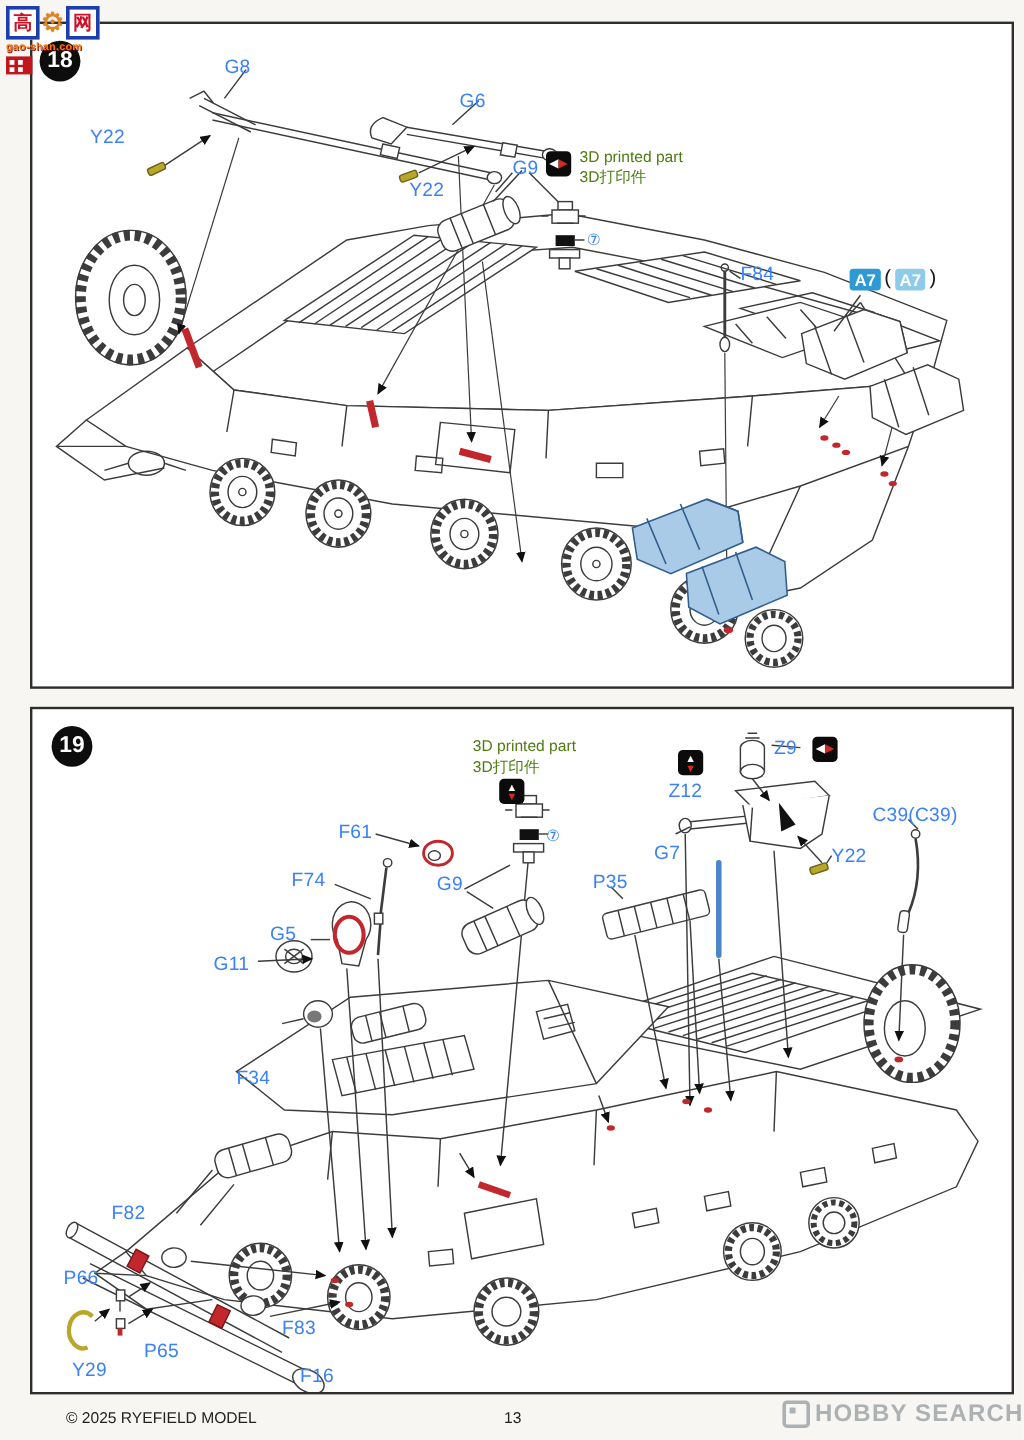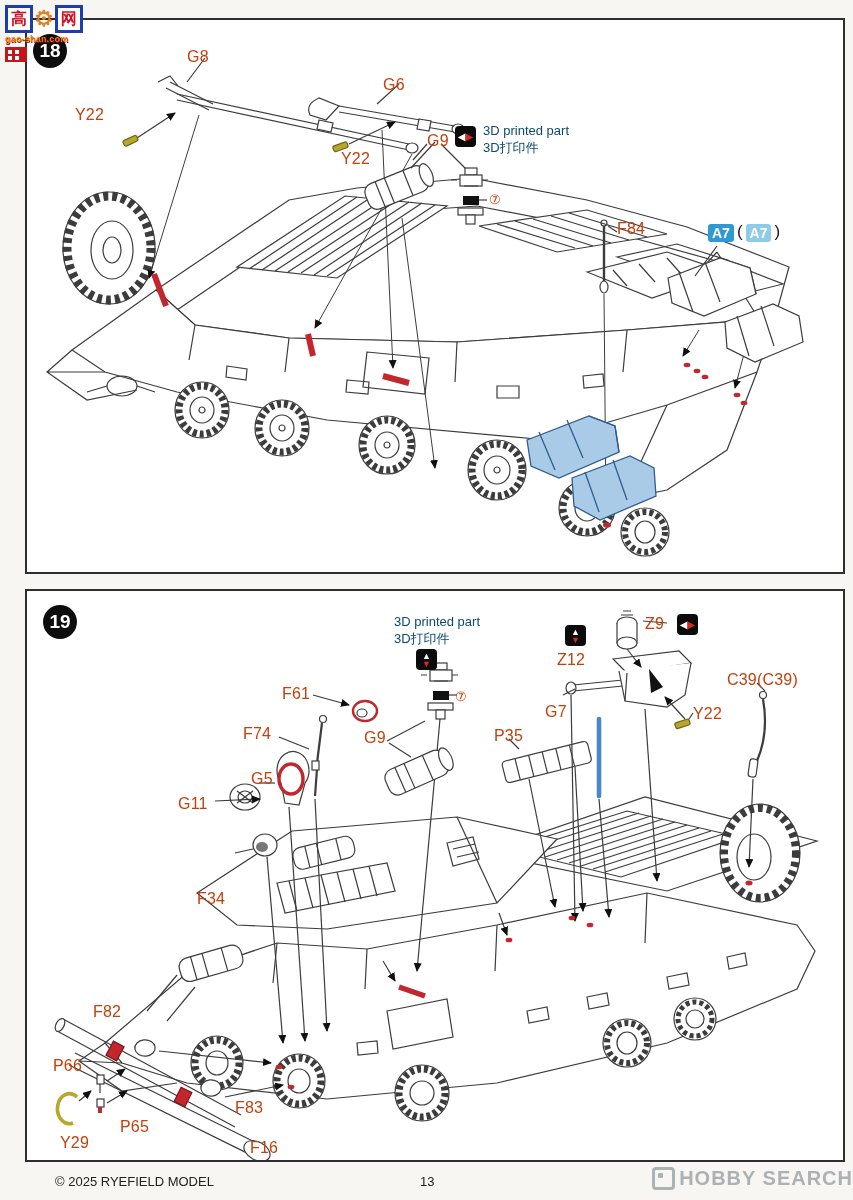--- a/index.html
+++ b/index.html
@@ -5,22 +5,22 @@
   html,body{margin:0;padding:0;}
   .page{position:relative;width:853px;height:1200px;background:#f7f6f2;
         font-family:"Liberation Sans",sans-serif;overflow:hidden;color:#161616;}
   .panel{position:absolute;left:25px;width:816px;background:#fff;border:2px solid #2e2e2e;}
   .panel18{top:18px;height:552px;}
   .panel19{top:589px;height:569px;}
   .step-badge{position:absolute;width:34px;height:34px;border-radius:50%;background:#0d0d0d;
               color:#fff;font-size:19px;font-weight:bold;display:flex;align-items:center;
               justify-content:center;z-index:5;}
   .art{position:absolute;left:0;top:0;}
-  .lbl{position:absolute;font-size:16px;letter-spacing:0.2px;color:#c2410c;z-index:4;white-space:nowrap;}
-  .note{position:absolute;z-index:4;font-size:13px;line-height:17px;color:#0c4a6e;}
+  .lbl{position:absolute;font-size:16px;letter-spacing:0.2px;color:#3b82f6;z-index:4;white-space:nowrap;}
+  .note{position:absolute;z-index:4;font-size:13px;line-height:17px;color:#4d7c0f;}
   .c7{font-size:13px;}
   .icon{width:21px;height:21px;background:#0b0b0b;border-radius:4px;display:flex;
         align-items:center;justify-content:center;position:absolute;z-index:4;}
   .icon span{display:block;}
   .i-w{color:#fff;font-size:10px;line-height:10px;}
   .i-r{color:#d42a20;font-size:10px;line-height:10px;}
   .icon-ud{flex-direction:column;}
   .icon-ud .i-w,.icon-ud .i-r{font-size:9px;line-height:8px;}
   .a7row{position:absolute;z-index:4;display:flex;align-items:flex-end;gap:3px;font-size:17px;}
   .badge-a7{display:inline-block;background:#2f99d4;color:#fff;font-weight:bold;font-size:14px;
@@ -465,21 +465,21 @@
     <div class="icon" style="left:650px;top:23px;">
       <span class="i-w">◀</span>
         <span class="i-r">▶</span>
     </div>
     <div class="lbl" style="left:518px;top:100px;margin-top:12px;">G7</div>
     <div class="lbl" style="left:467px;top:136px;">P35</div>
     <div class="lbl" style="left:666px;top:114px;">Y22</div>
     <div class="lbl" style="left:700px;top:80px;">C39(C39)</div>
     <div class="lbl" style="left:255px;top:94px;">F61</div>
     <div class="lbl" style="left:216px;top:134px;">F74</div>
-    <div class="lbl" style="left:198px;top:179px;margin-left:26px;">G5</div>
+    <div class="lbl" style="left:198px;top:179px;">G5</div>
     <div class="lbl" style="left:151px;top:204px;">G11</div>
     <div class="lbl" style="left:170px;top:254px;margin-top:45px;">F34</div>
     <div class="lbl" style="left:66px;top:412px;">F82</div>
     <div class="lbl" style="left:26px;top:466px;">P66</div>
     <div class="lbl" style="left:93px;top:527px;">P65</div>
     <div class="lbl" style="left:33px;top:543px;">Y29</div>
     <div class="lbl" style="left:208px;top:508px;">F83</div>
     <div class="lbl" style="left:223px;top:548px;">F16</div>
   </div>
 

